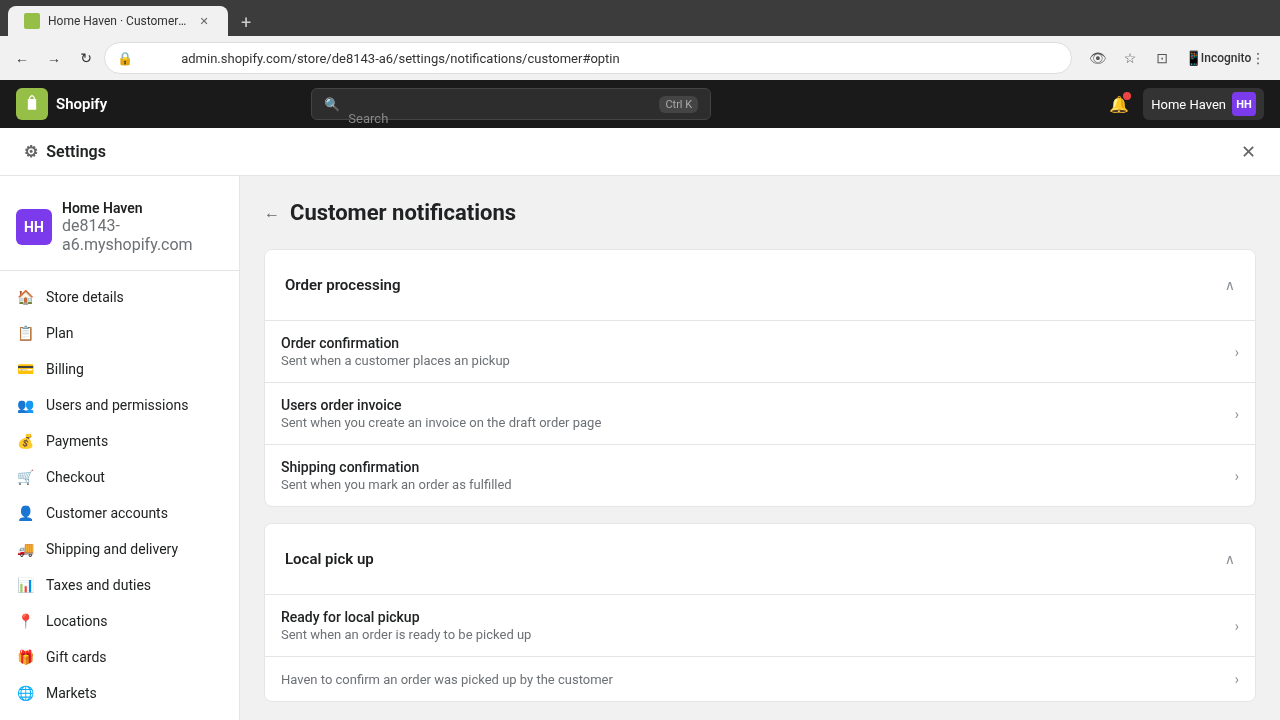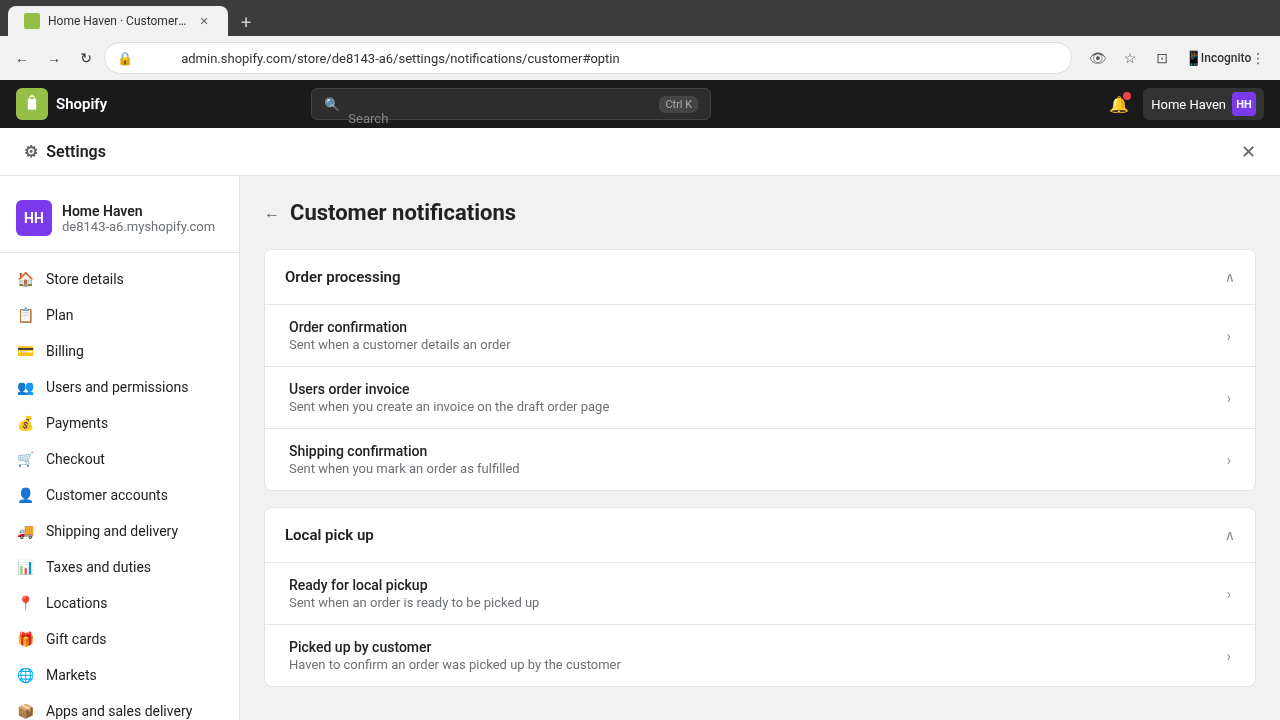--- a/index.html
+++ b/index.html
@@ -37,38 +37,38 @@
     .settings-gear { color: #666; font-size: 16px; }
     .settings-close { cursor: pointer; color: #666; font-size: 18px; }
 
     .settings-body { display: flex; flex: 1; }
 
     
     .sidebar { width: 240px; background: white; border-right: 1px solid #e5e5e5; padding: 16px 0; overflow-y: auto; flex-shrink: 0; }
     .store-info { padding: 8px 16px 16px; display: flex; align-items: center; gap: 10px; border-bottom: 1px solid #e5e5e5; margin-bottom: 8px; }
     .store-avatar-large { width: 36px; height: 36px; background: #7c3aed; border-radius: 6px; display: flex; align-items: center; justify-content: center; color: white; font-size: 14px; font-weight: 700; flex-shrink: 0; }
     .store-name { font-size: 14px; font-weight: 600; color: #202223; }
-    .store-domain { font-size: 13px; color: #6d7175; }
+    .store-domain { font-size: 16px; color: #6d7175; }
 
     .sidebar-item { display: flex; align-items: center; gap: 10px; padding: 8px 16px; cursor: pointer; color: #202223; font-size: 14px; border-radius: 0; text-decoration: none; }
     .sidebar-icon { width: 20px; height: 20px; display: flex; align-items: center; justify-content: center; flex-shrink: 0; color: #666; font-size: 14px; }
 
     
     .main-content { flex: 1; padding: 24px; overflow-y: auto; }
     .page-header { display: flex; align-items: center; gap: 10px; margin-bottom: 24px; }
     .back-btn { color: #666; cursor: pointer; font-size: 16px; text-decoration: none; }
     .page-title { font-size: 22px; font-weight: 700; color: #202223; }
 
     
     .card { background: white; border-radius: 8px; border: 1px solid #e5e5e5; margin-bottom: 16px; overflow: hidden; }
-    .card-section-header { display: flex; align-items: center; justify-content: space-between; padding: 18px 20px; background: white; cursor: pointer; }
+    .card-section-header { display: flex; align-items: center; justify-content: space-between; padding: 26px 20px; background: white; cursor: pointer; }
     .card-section-title { font-size: 15px; font-weight: 600; color: #202223; }
     .card-section-chevron { color: #8c9196; font-size: 14px; }
 
-    .notification-item { display: flex; align-items: center; justify-content: space-between; padding: 14px 24px; border-top: 1px solid #e5e5e5; cursor: pointer; }
+    .notification-item { display: flex; align-items: center; justify-content: space-between; padding: 14px 16px; border-top: 1px solid #e5e5e5; cursor: pointer; }
     .notification-item-info { flex: 1; }
     .notification-item-title { font-size: 14px; font-weight: 500; color: #202223; margin-bottom: 2px; }
     .notification-item-desc { font-size: 13px; color: #6d7175; }
     .notification-item-chevron { color: #8c9196; font-size: 14px; margin-left: 8px; }
   </style>
 </head>
 <body>
 
 <div>
 
@@ -214,21 +214,21 @@
 
       <div id="sections-container">
           <div class="card">
             <div class="card-section-header">
     <span class="card-section-title">Order processing</span>
     <span class="card-section-chevron">∧</span>
   </div>
             <div class="notification-item">
         <div class="notification-item-info">
           <div class="notification-item-title">Order confirmation</div>
-          <div class="notification-item-desc">Sent when a customer details an order</div>
+          <div class="notification-item-desc">Sent when a customer places an pickup</div>
         </div>
         <span class="notification-item-chevron">›</span>
       </div>
             <div class="notification-item">
         <div class="notification-item-info">
           <div class="notification-item-title">Users order invoice</div>
           <div class="notification-item-desc">Sent when you create an invoice on the draft order page</div>
         </div>
         <span class="notification-item-chevron">›</span>
       </div>
@@ -247,21 +247,20 @@
   </div>
             <div class="notification-item">
         <div class="notification-item-info">
           <div class="notification-item-title">Ready for local pickup</div>
           <div class="notification-item-desc">Sent when an order is ready to be picked up</div>
         </div>
         <span class="notification-item-chevron">›</span>
       </div>
             <div class="notification-item">
         <div class="notification-item-info">
-          <div class="notification-item-title">Picked up by customer</div>
           <div class="notification-item-desc">Haven to confirm an order was picked up by the customer</div>
         </div>
         <span class="notification-item-chevron">›</span>
       </div>
           </div>
         </div>
     </div>
 
   </div>
 </div>

